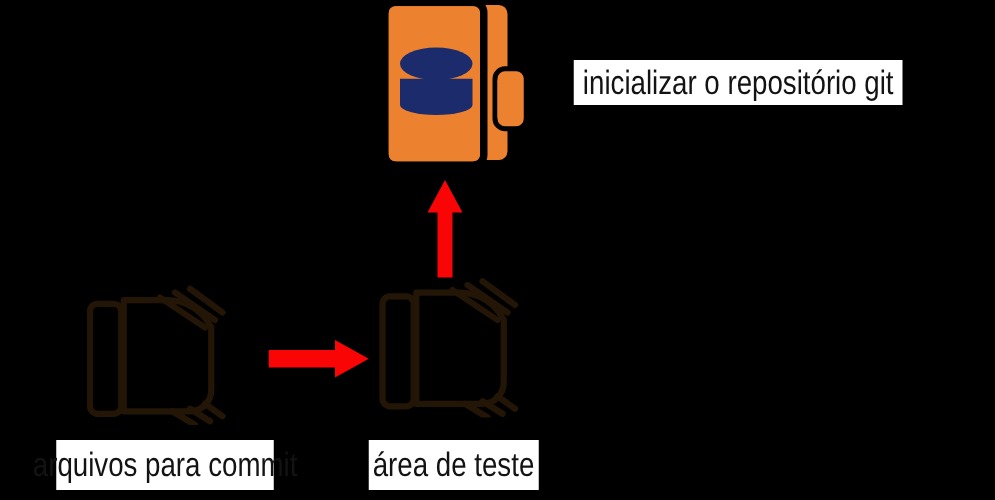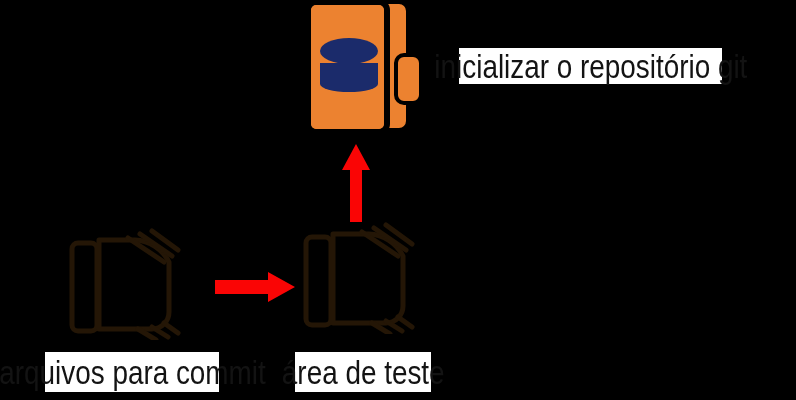--- a/index.html
+++ b/index.html
@@ -20,21 +20,21 @@
     left: 0;
     top: 0;
   }
   .label {
     position: absolute;
     background: #ffffff;
     color: #131313;
     display: flex;
     align-items: center;
     justify-content: center;
-    font-size: 34px;
+    font-size: 27px;
     line-height: 1;
     white-space: nowrap;
   }
   .label > span {
     display: inline-block;
     transform: scaleX(0.82);
     white-space: nowrap;
   }
   .label-repo  { left: 459px; top: 48px;  width: 263px; height: 36px; }
   .label-files { left: 45px;  top: 352px; width: 174px; height: 40px; }

